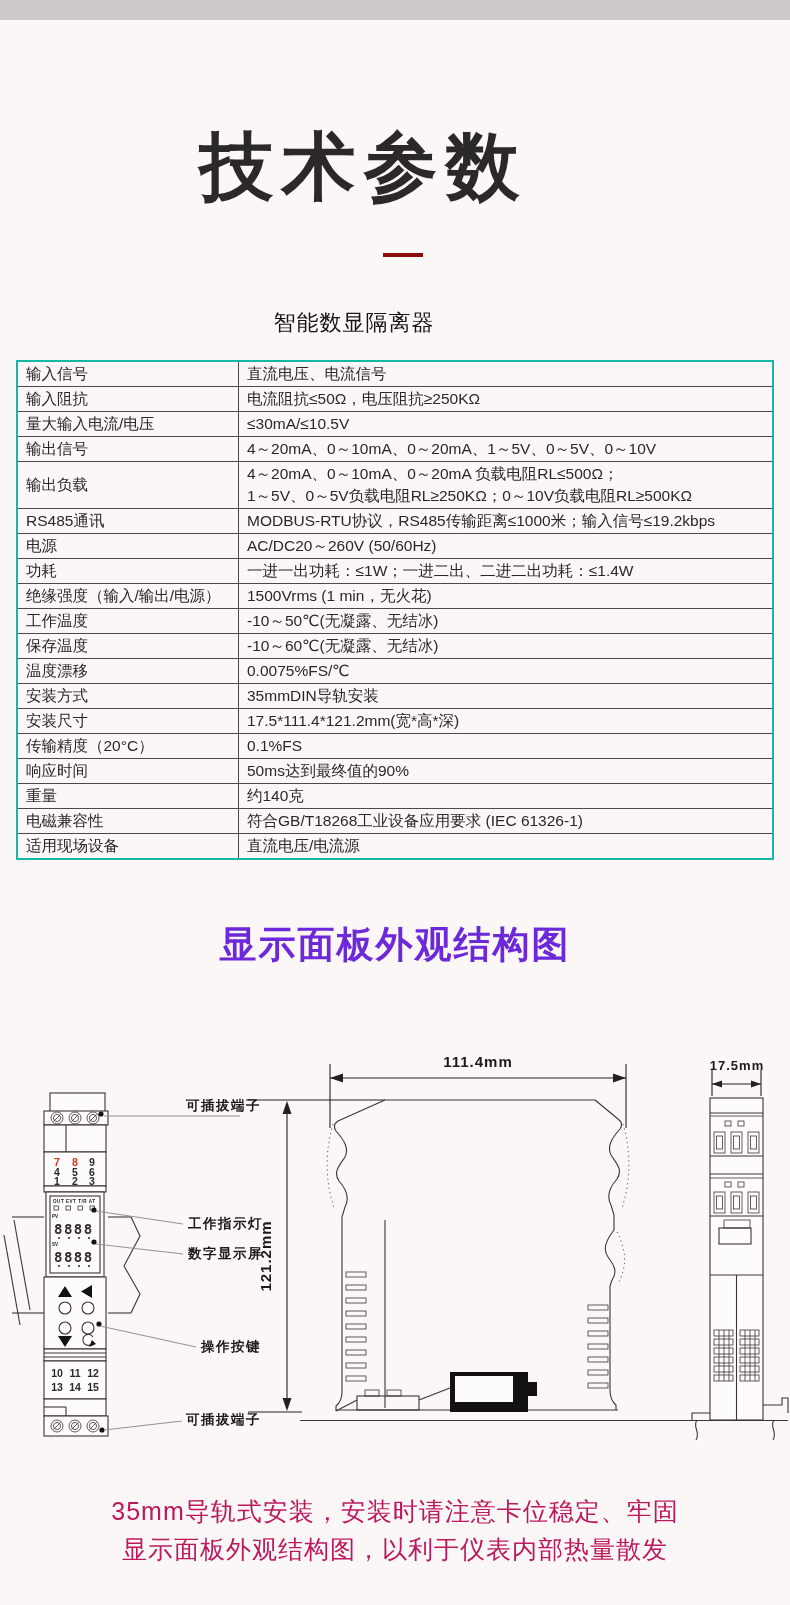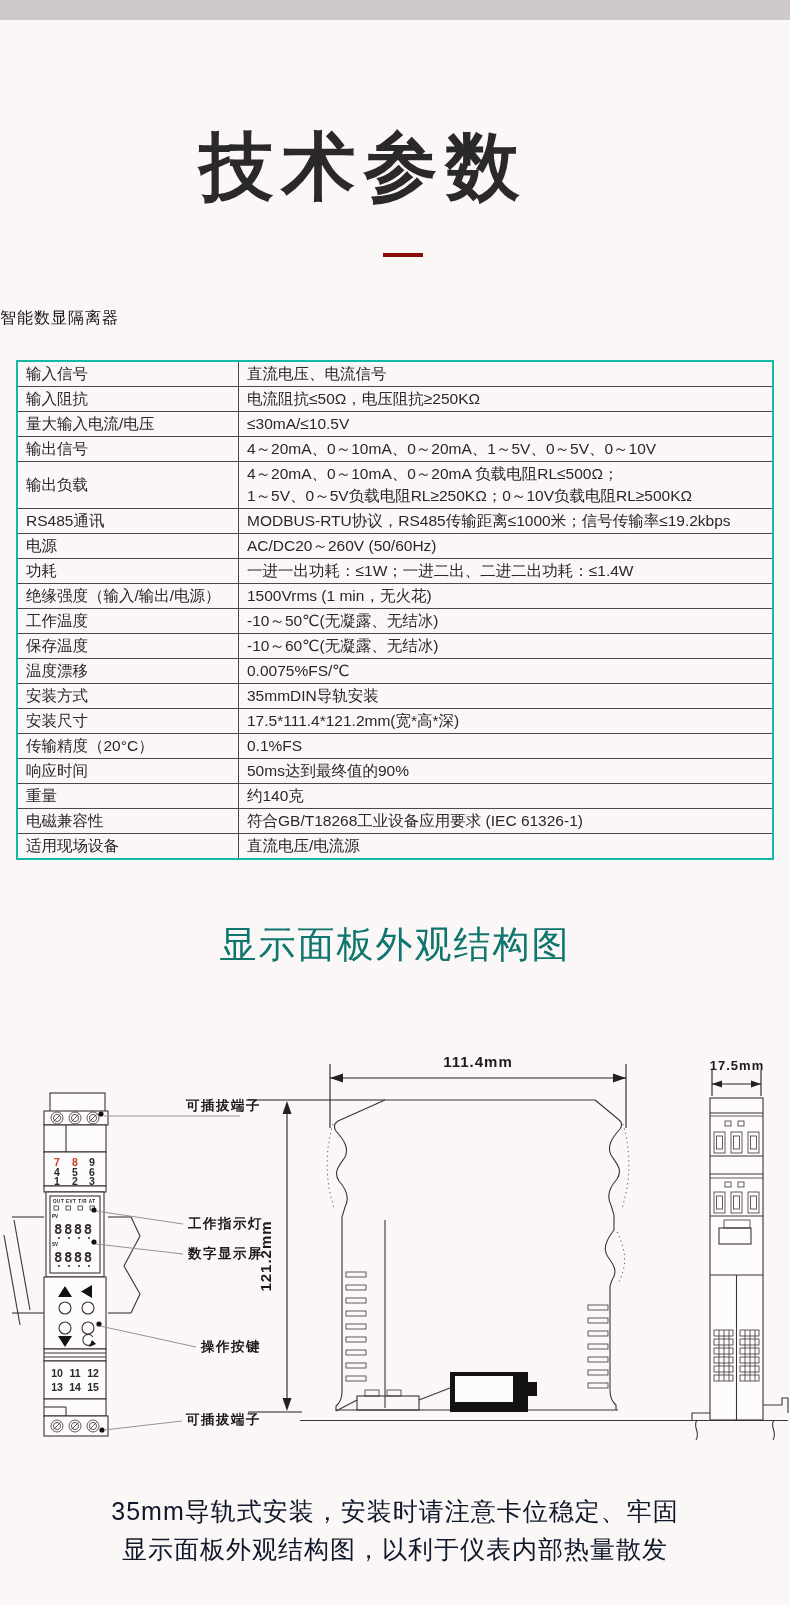--- a/index.html
+++ b/index.html
@@ -1,28 +1,28 @@
 <!DOCTYPE html>
 <html><head>
 <meta charset="utf-8">
 <style>
   html,body{margin:0;padding:0;}
   body{background:#e9e4e4;font-family:"Liberation Sans","DejaVu Sans",sans-serif;}
   .page{position:relative;width:790px;height:1605px;margin:0 auto;background:#fbf7f7;overflow:hidden;color:#262424;}
   .topbar{position:absolute;top:0;left:0;width:790px;height:20px;background:#cfc9c9;}
   .title{position:absolute;top:118px;left:0;width:727px;text-align:center;font-size:74px;font-weight:900;letter-spacing:8px;color:#2b2828;}
   .title-underline{position:absolute;top:253px;left:383px;width:40px;height:4px;background:#8b0a0a;}
-  .subtitle{position:absolute;top:308px;left:0;width:708px;font-size:16px;font-weight:500;color:#171414;letter-spacing:1px;}
+  .subtitle{position:absolute;top:308px;left:0;width:708px;text-align:center;font-size:22px;font-weight:500;color:#171414;letter-spacing:1px;}
   table.spec{position:absolute;top:360px;left:16px;width:758px;border-collapse:collapse;table-layout:fixed;border:2px solid #14b8a6;}
   table.spec td{border:1px solid #4c4848;font-size:15.5px;line-height:22px;padding:1px 6px 1px 8px;color:#2a2727;vertical-align:middle;}
   table.spec td.lbl{width:206px;}
   table.spec td.val{white-space:pre-line;}
-  .section-title{position:absolute;top:920px;left:0;width:790px;text-align:center;font-size:37px;font-weight:400;letter-spacing:2px;color:#0f766e;}
+  .section-title{position:absolute;top:920px;left:0;width:790px;text-align:center;font-size:37px;font-weight:700;letter-spacing:2px;color:#6d28d9;}
   .diagram{position:absolute;top:1020px;left:0;width:790px;height:422px;}
-  .footer{position:absolute;top:1492px;left:0;width:790px;text-align:center;font-size:25px;line-height:38px;font-weight:500;color:#0f172a;letter-spacing:1px;}
+  .footer{position:absolute;top:1492px;left:0;width:790px;text-align:center;font-size:25px;line-height:38px;font-weight:500;color:#be185d;letter-spacing:1px;}
   svg text{font-family:"Liberation Sans","DejaVu Sans",sans-serif;fill:#2a2726;}
   svg .cjk-label{font-size:13.5px;font-weight:600;letter-spacing:1.5px;fill:#1c1919;}
   svg .dim-text{font-size:15px;font-weight:600;letter-spacing:1px;fill:#1c1919;}
   svg .term-num{font-size:10.5px;font-weight:700;text-anchor:middle;fill:#2b2828;}
   svg .term-num.red{fill:#cf3722;}
   svg .tiny{font-size:4.6px;font-weight:700;fill:#222;}
   svg .seg{font-family:"DejaVu Sans Mono","Liberation Mono",monospace;font-size:14px;font-weight:700;letter-spacing:1.5px;fill:#2e2a29;}
   svg .ln{stroke:#3a3534;stroke-width:1.1;fill:none;}
   svg .lnf{stroke:#3a3534;stroke-width:1.1;fill:#fdfbfb;}
   svg .thin{stroke:#3a3534;stroke-width:0.8;fill:none;}
@@ -60,21 +60,21 @@
           <td class="lbl">输出信号</td>
           <td class="val">4～20mA、0～10mA、0～20mA、1～5V、0～5V、0～10V</td>
         </tr>
         <tr>
           <td class="lbl">输出负载</td>
           <td class="val">4～20mA、0～10mA、0～20mA 负载电阻RL≤500Ω；
 1～5V、0～5V负载电阻RL≥250KΩ；0～10V负载电阻RL≥500KΩ</td>
         </tr>
         <tr>
           <td class="lbl">RS485通讯</td>
-          <td class="val">MODBUS-RTU协议，RS485传输距离≤1000米；信号传输率≤19.2kbps</td>
+          <td class="val">MODBUS-RTU协议，RS485传输距离≤1000米；输入信号≤19.2kbps</td>
         </tr>
         <tr>
           <td class="lbl">电源</td>
           <td class="val">AC/DC20～260V (50/60Hz)</td>
         </tr>
         <tr>
           <td class="lbl">功耗</td>
           <td class="val">一进一出功耗：≤1W；一进二出、二进二出功耗：≤1.4W</td>
         </tr>
         <tr>

